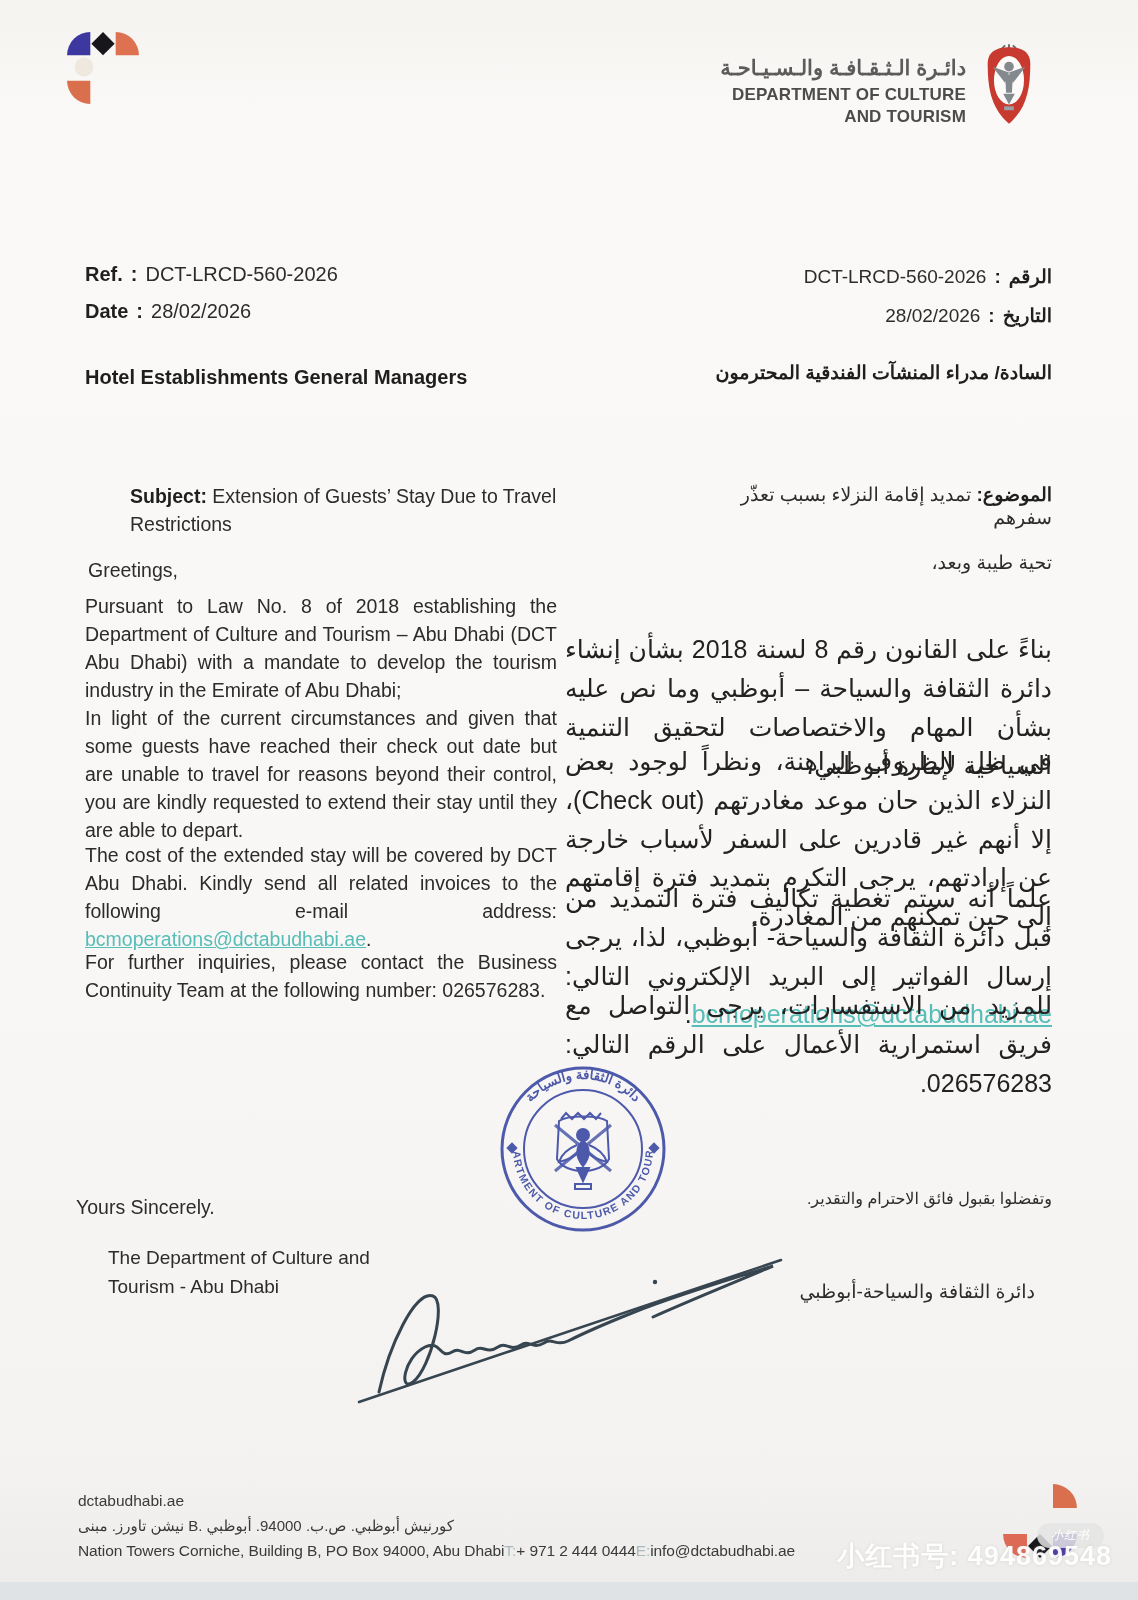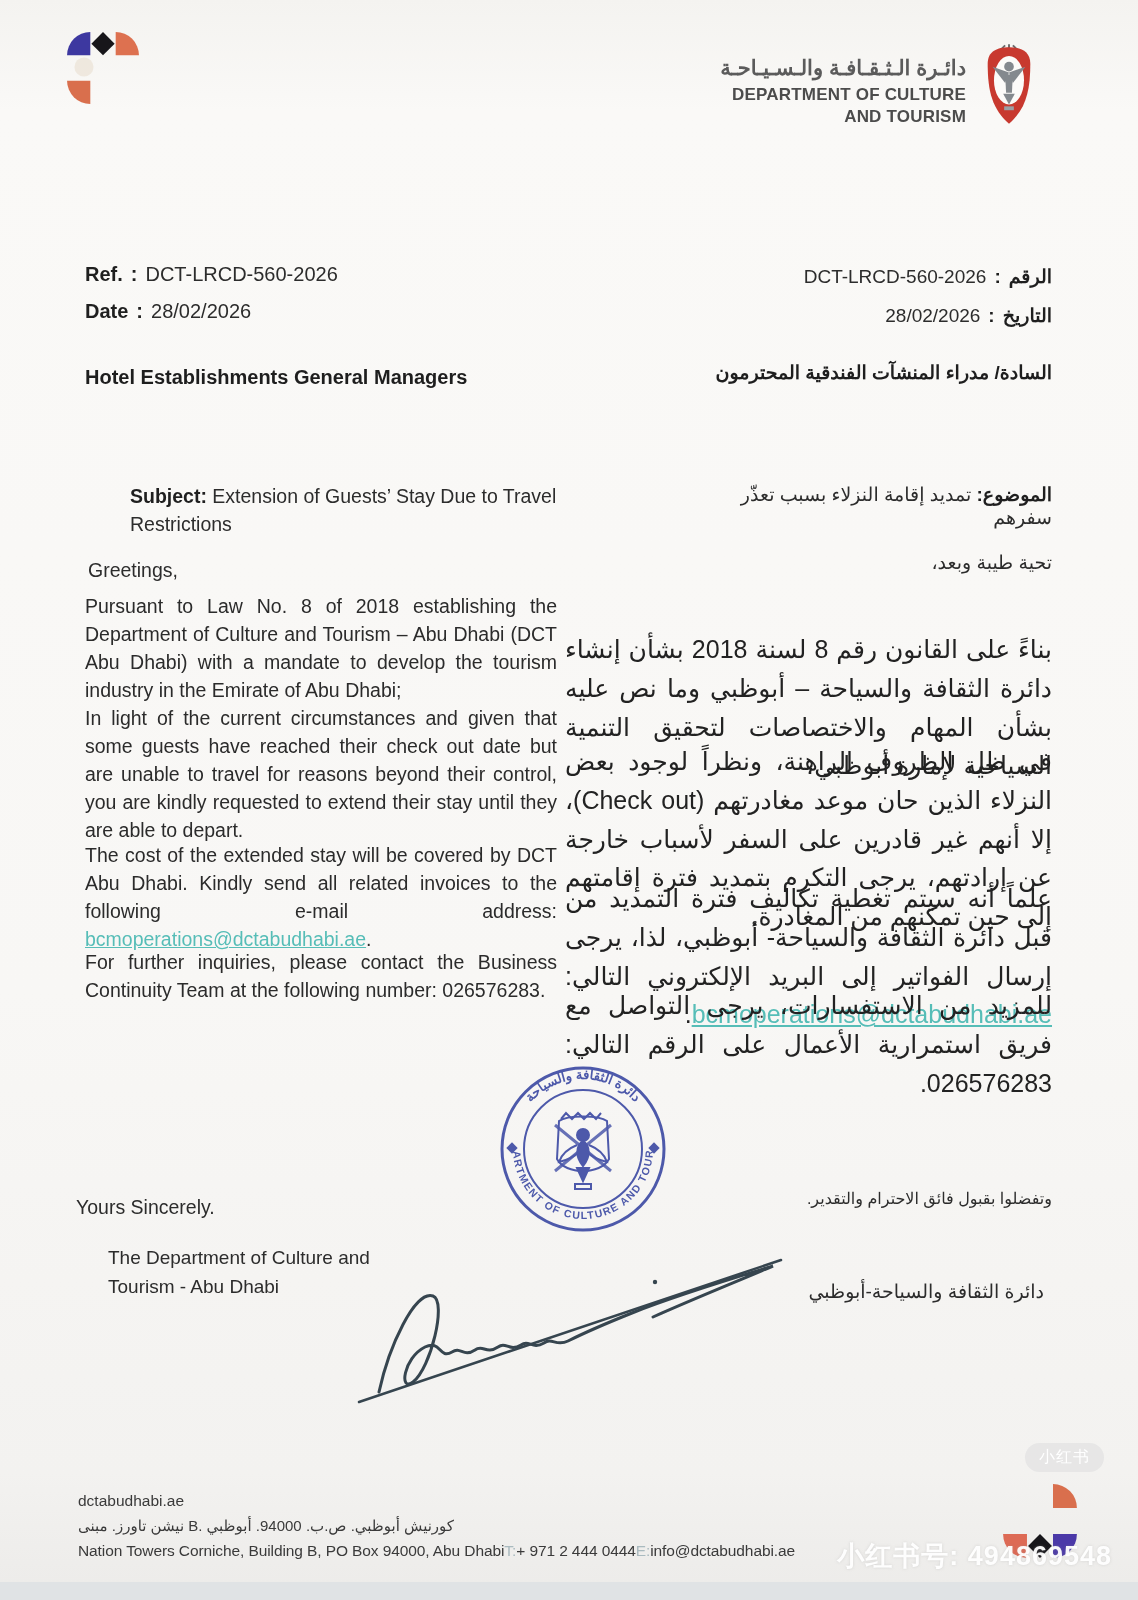--- a/index.html
+++ b/index.html
@@ -30,36 +30,36 @@
   .subj-en{left:85px;top:483px;width:500px;font-size:19.5px;line-height:1.42;margin-left:45px;}
   .subj-ar{right:86px;top:483px;width:370px;font-size:19px;direction:rtl;text-align:right;}
   .greet-en{left:88px;top:559px;font-size:19.5px;}
   .greet-ar{right:86px;top:551px;font-size:19px;direction:rtl;}
   .p1{top:592px;} .p2{top:704px;} .p3{top:841px;} .p4{top:948px;}
   a.mail{color:#56bdb7;text-decoration:underline;cursor:pointer;}
   
   .close-en{left:76px;top:1196px;font-size:19.5px;}
   .sender-en{left:76px;top:1243px;width:275px;font-size:19px;line-height:1.55;margin-left:32px;}
   .close-ar{right:86px;top:1186px;width:250px;font-size:16px;line-height:1.6;direction:rtl;text-align:right;}
-  .sender-ar{right:94px;top:1280px;font-size:19px;direction:rtl;}
+  .sender-ar{right:103px;top:1280px;font-size:19px;direction:rtl;}
   .seal{left:497px;top:1063px;width:172px;height:172px;opacity:.9;}
   .signature{left:345px;top:1246px;width:490px;height:170px;}
   
   .footer{left:78px;top:1492px;}
   .web{font-size:15.5px;color:#3a3a3a;margin-bottom:7px;}
   .faddr-ar{font-size:15px;color:#3a3a3a;margin-bottom:7px;}
   .faddr-en{font-size:15.5px;color:#3a3a3a;display:flex;align-items:baseline;letter-spacing:-.1px;}
   .flabel{color:#a9babf;}
   
   .logo-tl{left:66px;top:31px;width:74px;height:74px;}
   .logo-br{left:1002px;top:1483px;width:76px;height:76px;transform:rotate(180deg);}
   .wm-id{right:26px;top:1538px;font-size:27px;font-weight:600;color:rgba(255,255,255,.95);
          text-shadow:0 0 3px rgba(160,160,160,.35);letter-spacing:1px;}
-  .wm-badge{right:34px;top:1443px;padding:4px 14px;border-radius:17px;background:rgba(228,228,228,.85);
-            color:#fff;font-size:16px;letter-spacing:1px;}
+  .wm-badge{right:34px;top:1523px;padding:4px 14px;border-radius:17px;background:rgba(228,228,228,.85);
+            color:#fff;font-size:12px;letter-spacing:1px;font-style:italic;}
   .bottom-band{left:0;right:0;bottom:0;height:18px;background:#e0e3e5;}
 </style>
 </head>
 <body>
 
 <div class="page">
 
   <svg class="abs logo-tl" viewBox="0 0 70 70">
     <path d="M1,23 A22,22 0 0 1 23,1 L23,23 Z" fill="#3d38a0"></path>
     <path d="M35,1 L46,12 L35,23 L24,12 Z" fill="#17161a"></path>

